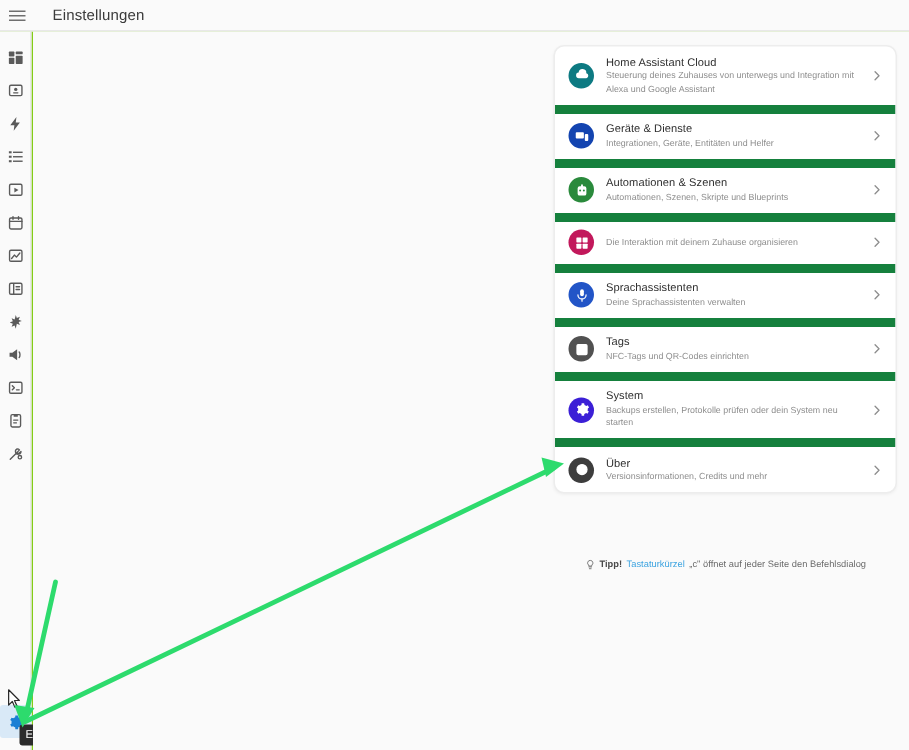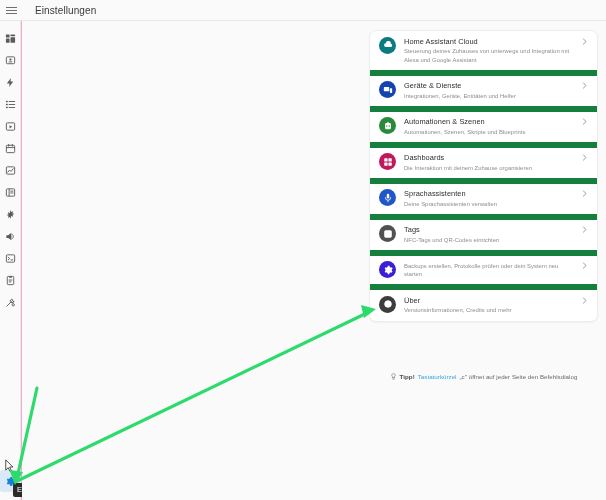--- a/index.html
+++ b/index.html
@@ -2,21 +2,21 @@
 <html><head>
 <meta charset="utf-8">
 <style>
   * { box-sizing: border-box; margin: 0; padding: 0; }
   html, body {
     width: 606px; height: 500px;
     font-family: "Liberation Sans", sans-serif;
     background: #fafafa;
     overflow: hidden;
   }
-  #app { position: relative; width: 606px; height: 500px; background: #f9a8d4; }
+  #app { position: relative; width: 606px; height: 500px; background: #84cc16; }
 
   
   .topbar {
     position: absolute; top: 0; left: 0; width: 606px; height: 21px;
     background: #fafafa; border-bottom: 1px solid #e8e8e8;
     display: flex; align-items: center;
   }
   .hamburger {
     width: 21px; height: 21px; display: flex; flex-direction: column;
     align-items: center; justify-content: center; gap: 2px;
@@ -62,21 +62,21 @@
     position: absolute; top: 21px; left: 22px; right: 0; bottom: 0;
     background: #fafafa; overflow: hidden;
   }
   .card {
     position: absolute; top: 9px; left: 347px; width: 229px;
     background: #ffffff; border: 1px solid #ededed; border-radius: 7px;
     box-shadow: 0 1px 2px rgba(0,0,0,.045);
     overflow: hidden;
   }
   .row {
-    display: flex; padding: 5.5px 8px 5.5px 9px;
+    display: flex; align-items: center; padding: 5.5px 8px 5.5px 9px;
     cursor: pointer; min-height: 27px;
   }
   .row + .row { border-top: 6px solid #15803d; }
   .row-icon {
     flex: 0 0 auto; width: 17px; height: 17px; border-radius: 50%;
     display: flex; align-items: center; justify-content: center;
     margin-right: 8px;
   }
   .row-icon svg { width: 10px; height: 10px; display: block; fill: #fff; }
   .row-text { flex: 1 1 auto; min-width: 0; }
@@ -300,21 +300,20 @@
       <div class="row">
         <div class="row-icon" style="background:#c2185b;">
           <svg viewBox="0 0 24 24">
               <rect x="3" y="3" width="8" height="8" rx="1"></rect>
               <rect x="13" y="3" width="8" height="8" rx="1"></rect>
               <rect x="3" y="13" width="8" height="8" rx="1"></rect>
               <rect x="13" y="13" width="8" height="8" rx="1"></rect>
             </svg>
         </div>
         <div class="row-text">
-          <div class="row-title">Dashboards</div>
           <div class="row-sub">Die Interaktion mit deinem Zuhause organisieren</div>
         </div>
         <div class="chev">
           <svg viewBox="0 0 24 24" fill="none" stroke="currentColor" stroke-width="2.4">
               <path d="M9 5l7 7-7 7" stroke-linecap="round" stroke-linejoin="round"></path>
             </svg>
         </div>
       </div>
 
       <div class="row">
@@ -355,20 +354,21 @@
       </div>
 
 
       <div class="row">
         <div class="row-icon" style="background:#3b1fd6;">
           <svg viewBox="0 0 24 24">
               <path d="M12 8.5a3.5 3.5 0 100 7 3.5 3.5 0 000-7zm9.4 3.5c0-.6-.06-1.12-.16-1.66l2.02-1.5-2-3.46-2.37.95a7.9 7.9 0 00-2.85-1.66L15.4 2h-4l-.26 2.68a7.9 7.9 0 00-2.85 1.66l-2.37-.95-2 3.46 2.02 1.5c-.1.54-.16 1.06-.16 1.66s.06 1.12.16 1.66l-2.02 1.5 2 3.46 2.37-.95a7.9 7.9 0 002.85 1.66L11.4 22h4l.26-2.68a7.9 7.9 0 002.85-1.66l2.37.95 2-3.46-2.02-1.5c.1-.54.16-1.06.16-1.66z"></path>
             </svg>
         </div>
         <div class="row-text">
+          <div class="row-title">System</div>
           <div class="row-sub">Backups erstellen, Protokolle prüfen oder dein System neu starten</div>
         </div>
         <div class="chev">
           <svg viewBox="0 0 24 24" fill="none" stroke="currentColor" stroke-width="2.4">
               <path d="M9 5l7 7-7 7" stroke-linecap="round" stroke-linejoin="round"></path>
             </svg>
         </div>
       </div>
 
       <div class="row">

